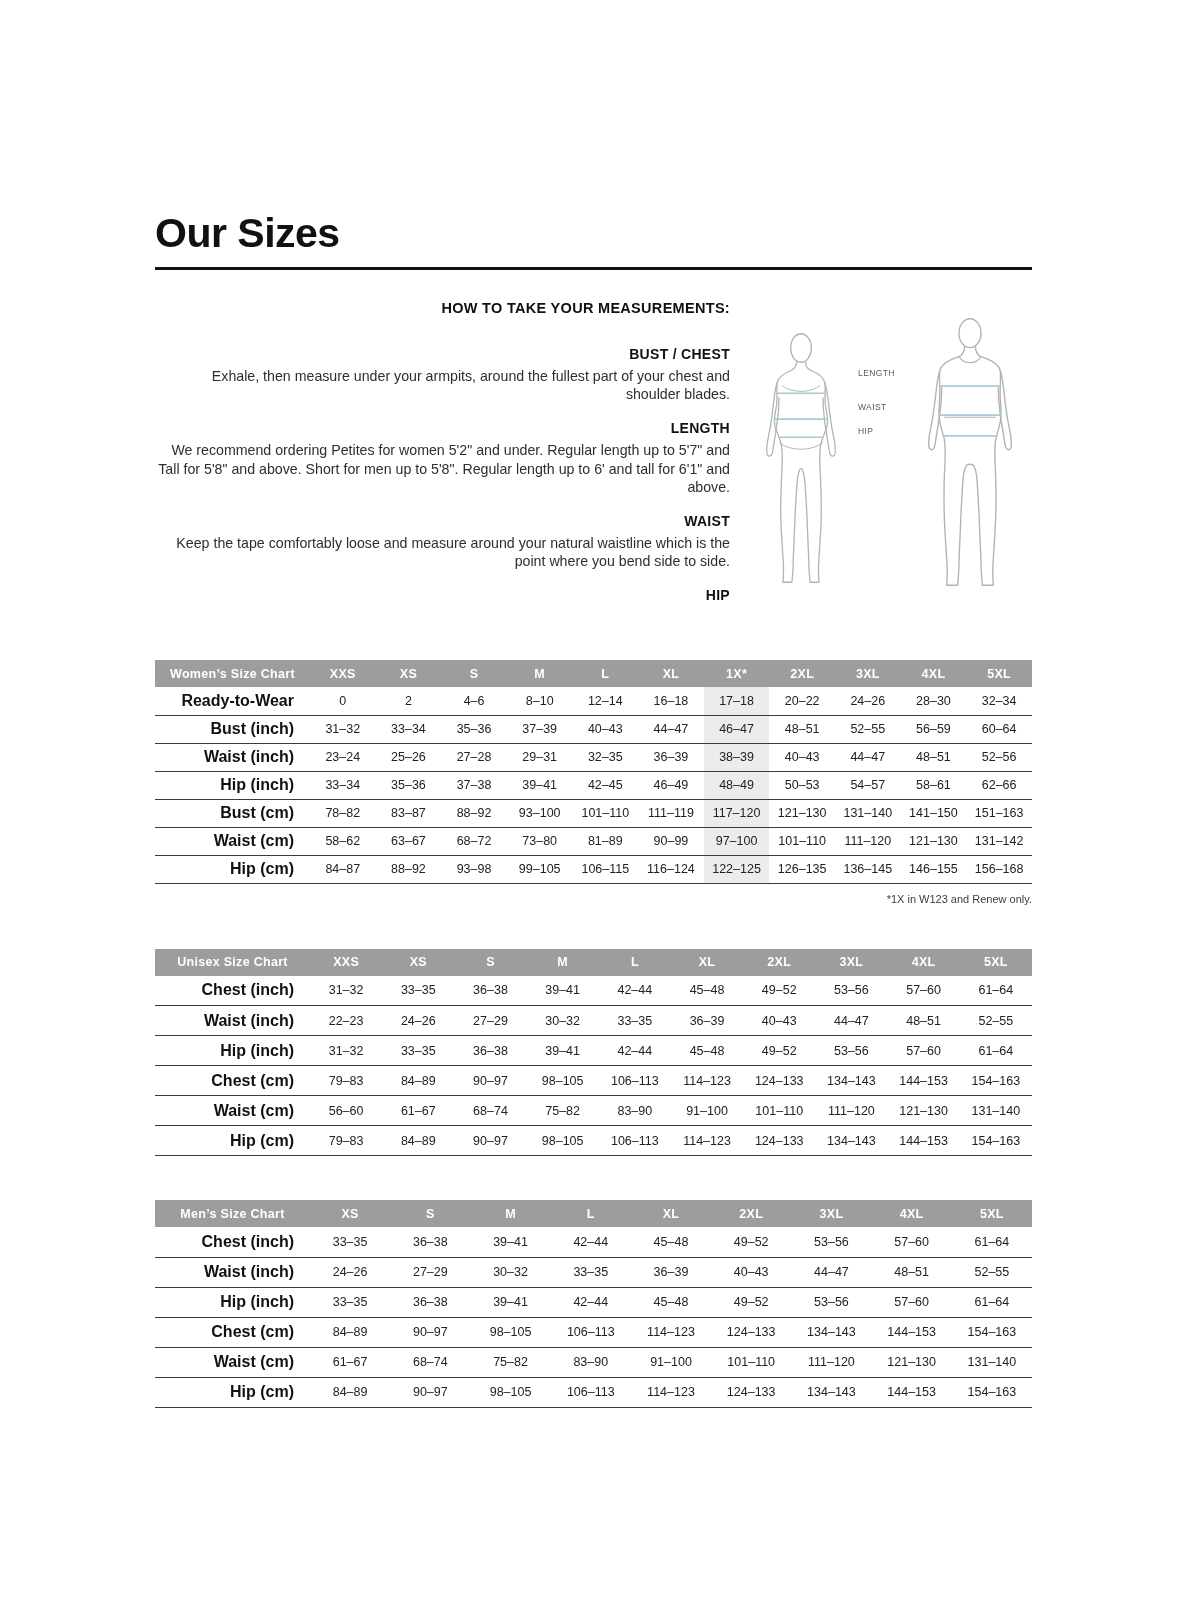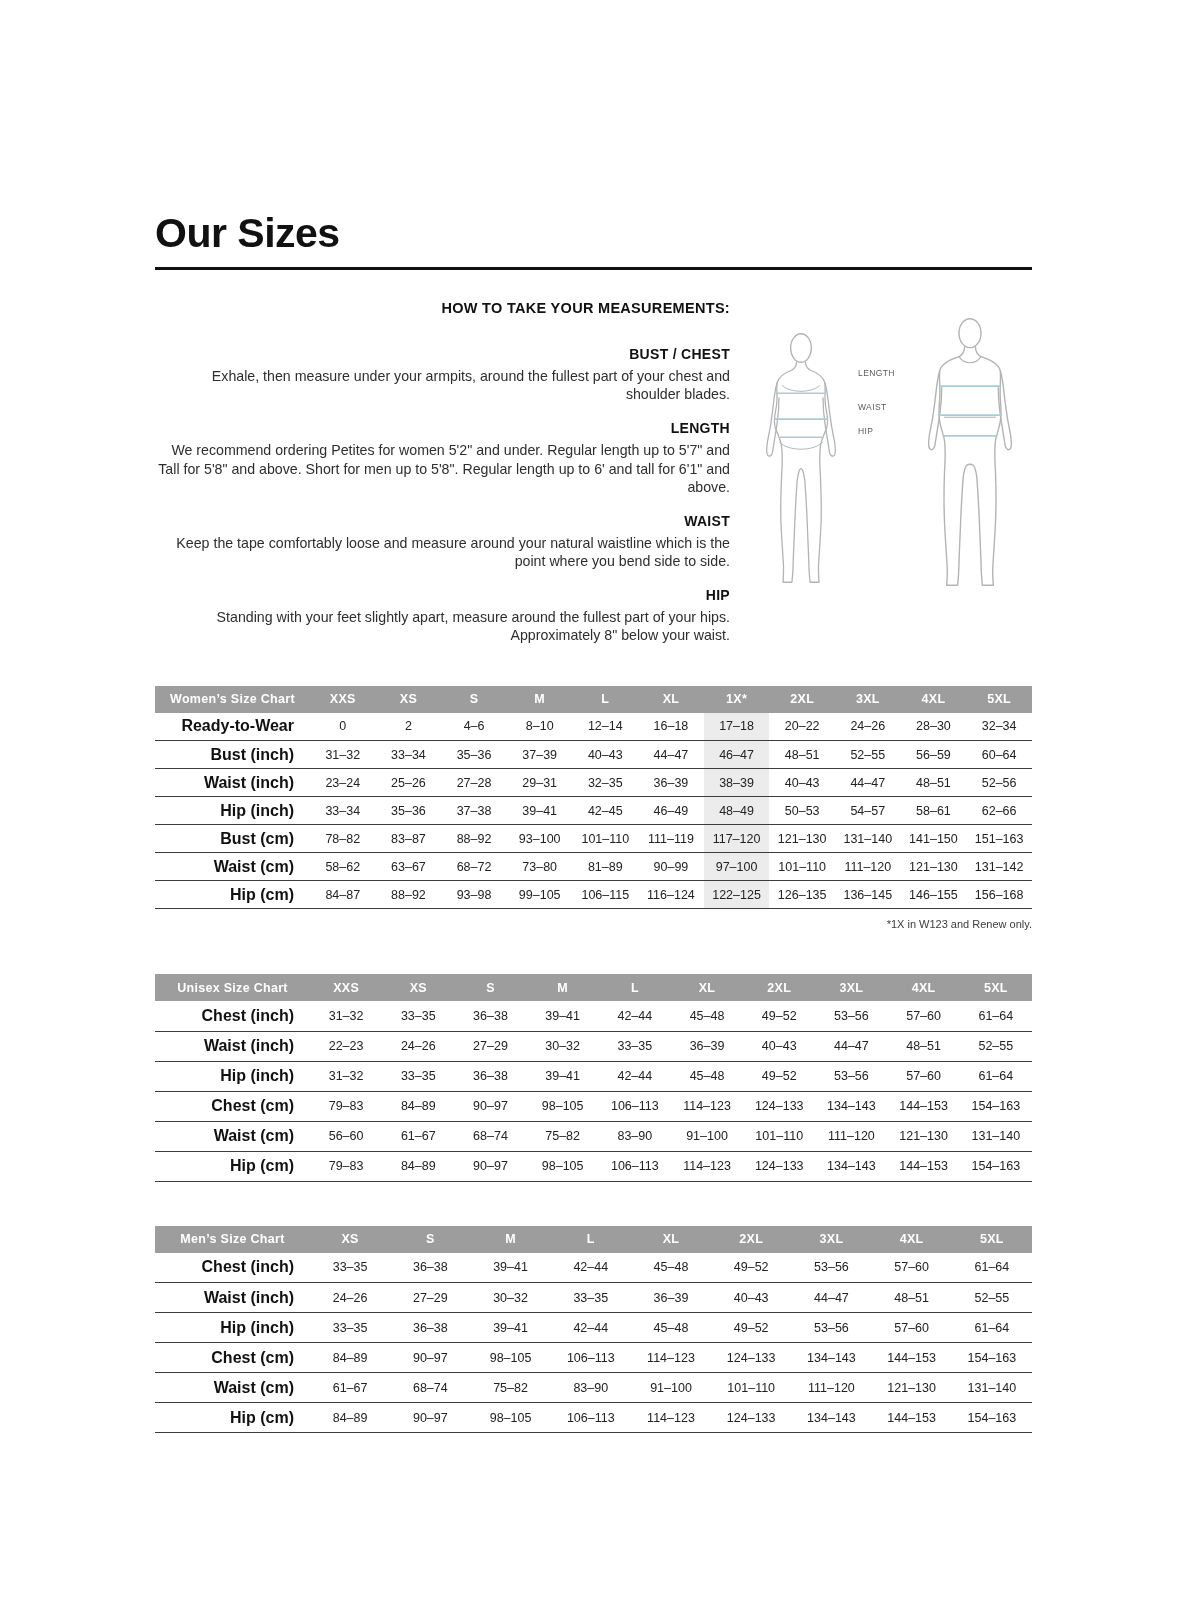--- a/index.html
+++ b/index.html
@@ -69,21 +69,20 @@
         <div class="instr-block">
           <div class="instr-heading">LENGTH</div>
           <div class="instr-body">We recommend ordering Petites for women 5'2" and under. Regular length up to 5'7" and Tall for 5'8" and above. Short for men up to 5'8". Regular length up to 6' and tall for 6'1" and above.</div>
         </div>
         <div class="instr-block">
           <div class="instr-heading">WAIST</div>
           <div class="instr-body">Keep the tape comfortably loose and measure around your natural waistline which is the point where you bend side to side.</div>
         </div>
         <div class="instr-block">
           <div class="instr-heading">HIP</div>
-          <div class="instr-body">Standing with your feet slightly apart, measure around the fullest part of your hips. Approximately 8" below your waist.</div>
         </div>
       </div>
 
       <div class="figures">
 
         <svg width="110" height="340" viewBox="0 0 170 400" fill="none" stroke="#b3b3b3" stroke-width="2" stroke-linecap="round" stroke-linejoin="round">
           <ellipse cx="85" cy="30" rx="16" ry="22"></ellipse>
           <path d="M78,52 C78,58 76,61 71,64 C58,69 50,75 48,84 C47,96 49,108 47,120 C45,132 42,140 45,152 C49,164 54,172 55,182 C57,196 56,212 55,228 C54,252 53,276 54,300 C55,324 57,348 58,368 C58,378 58,386 57,392 L71,392 C72,382 73,370 73,358 C74,334 75,310 76,286 C77,266 78,250 79,236 C80,228 81,222 83,218 C85,216 85,216 87,218 C89,222 90,228 91,236 C92,250 93,266 94,286 C95,310 96,334 97,358 C97,370 98,382 99,392 L113,392 C112,386 112,378 112,368 C113,348 115,324 116,300 C117,276 116,252 115,228 C114,212 113,196 115,182 C116,172 121,164 125,152 C128,140 125,132 123,120 C121,108 123,96 122,84 C120,75 112,69 99,64 C94,61 92,58 92,52"></path>
           <path d="M48,84 C44,96 43,112 41,128 C39,146 36,162 33,176 C32,184 31,191 33,195 C36,199 40,197 41,191 C43,177 46,161 48,147 C50,133 51,119 51,107"></path>
           <path d="M122,84 C126,96 127,112 129,128 C131,146 134,162 137,176 C138,184 139,191 137,195 C134,199 130,197 129,191 C127,177 124,161 122,147 C120,133 119,119 119,107"></path>

